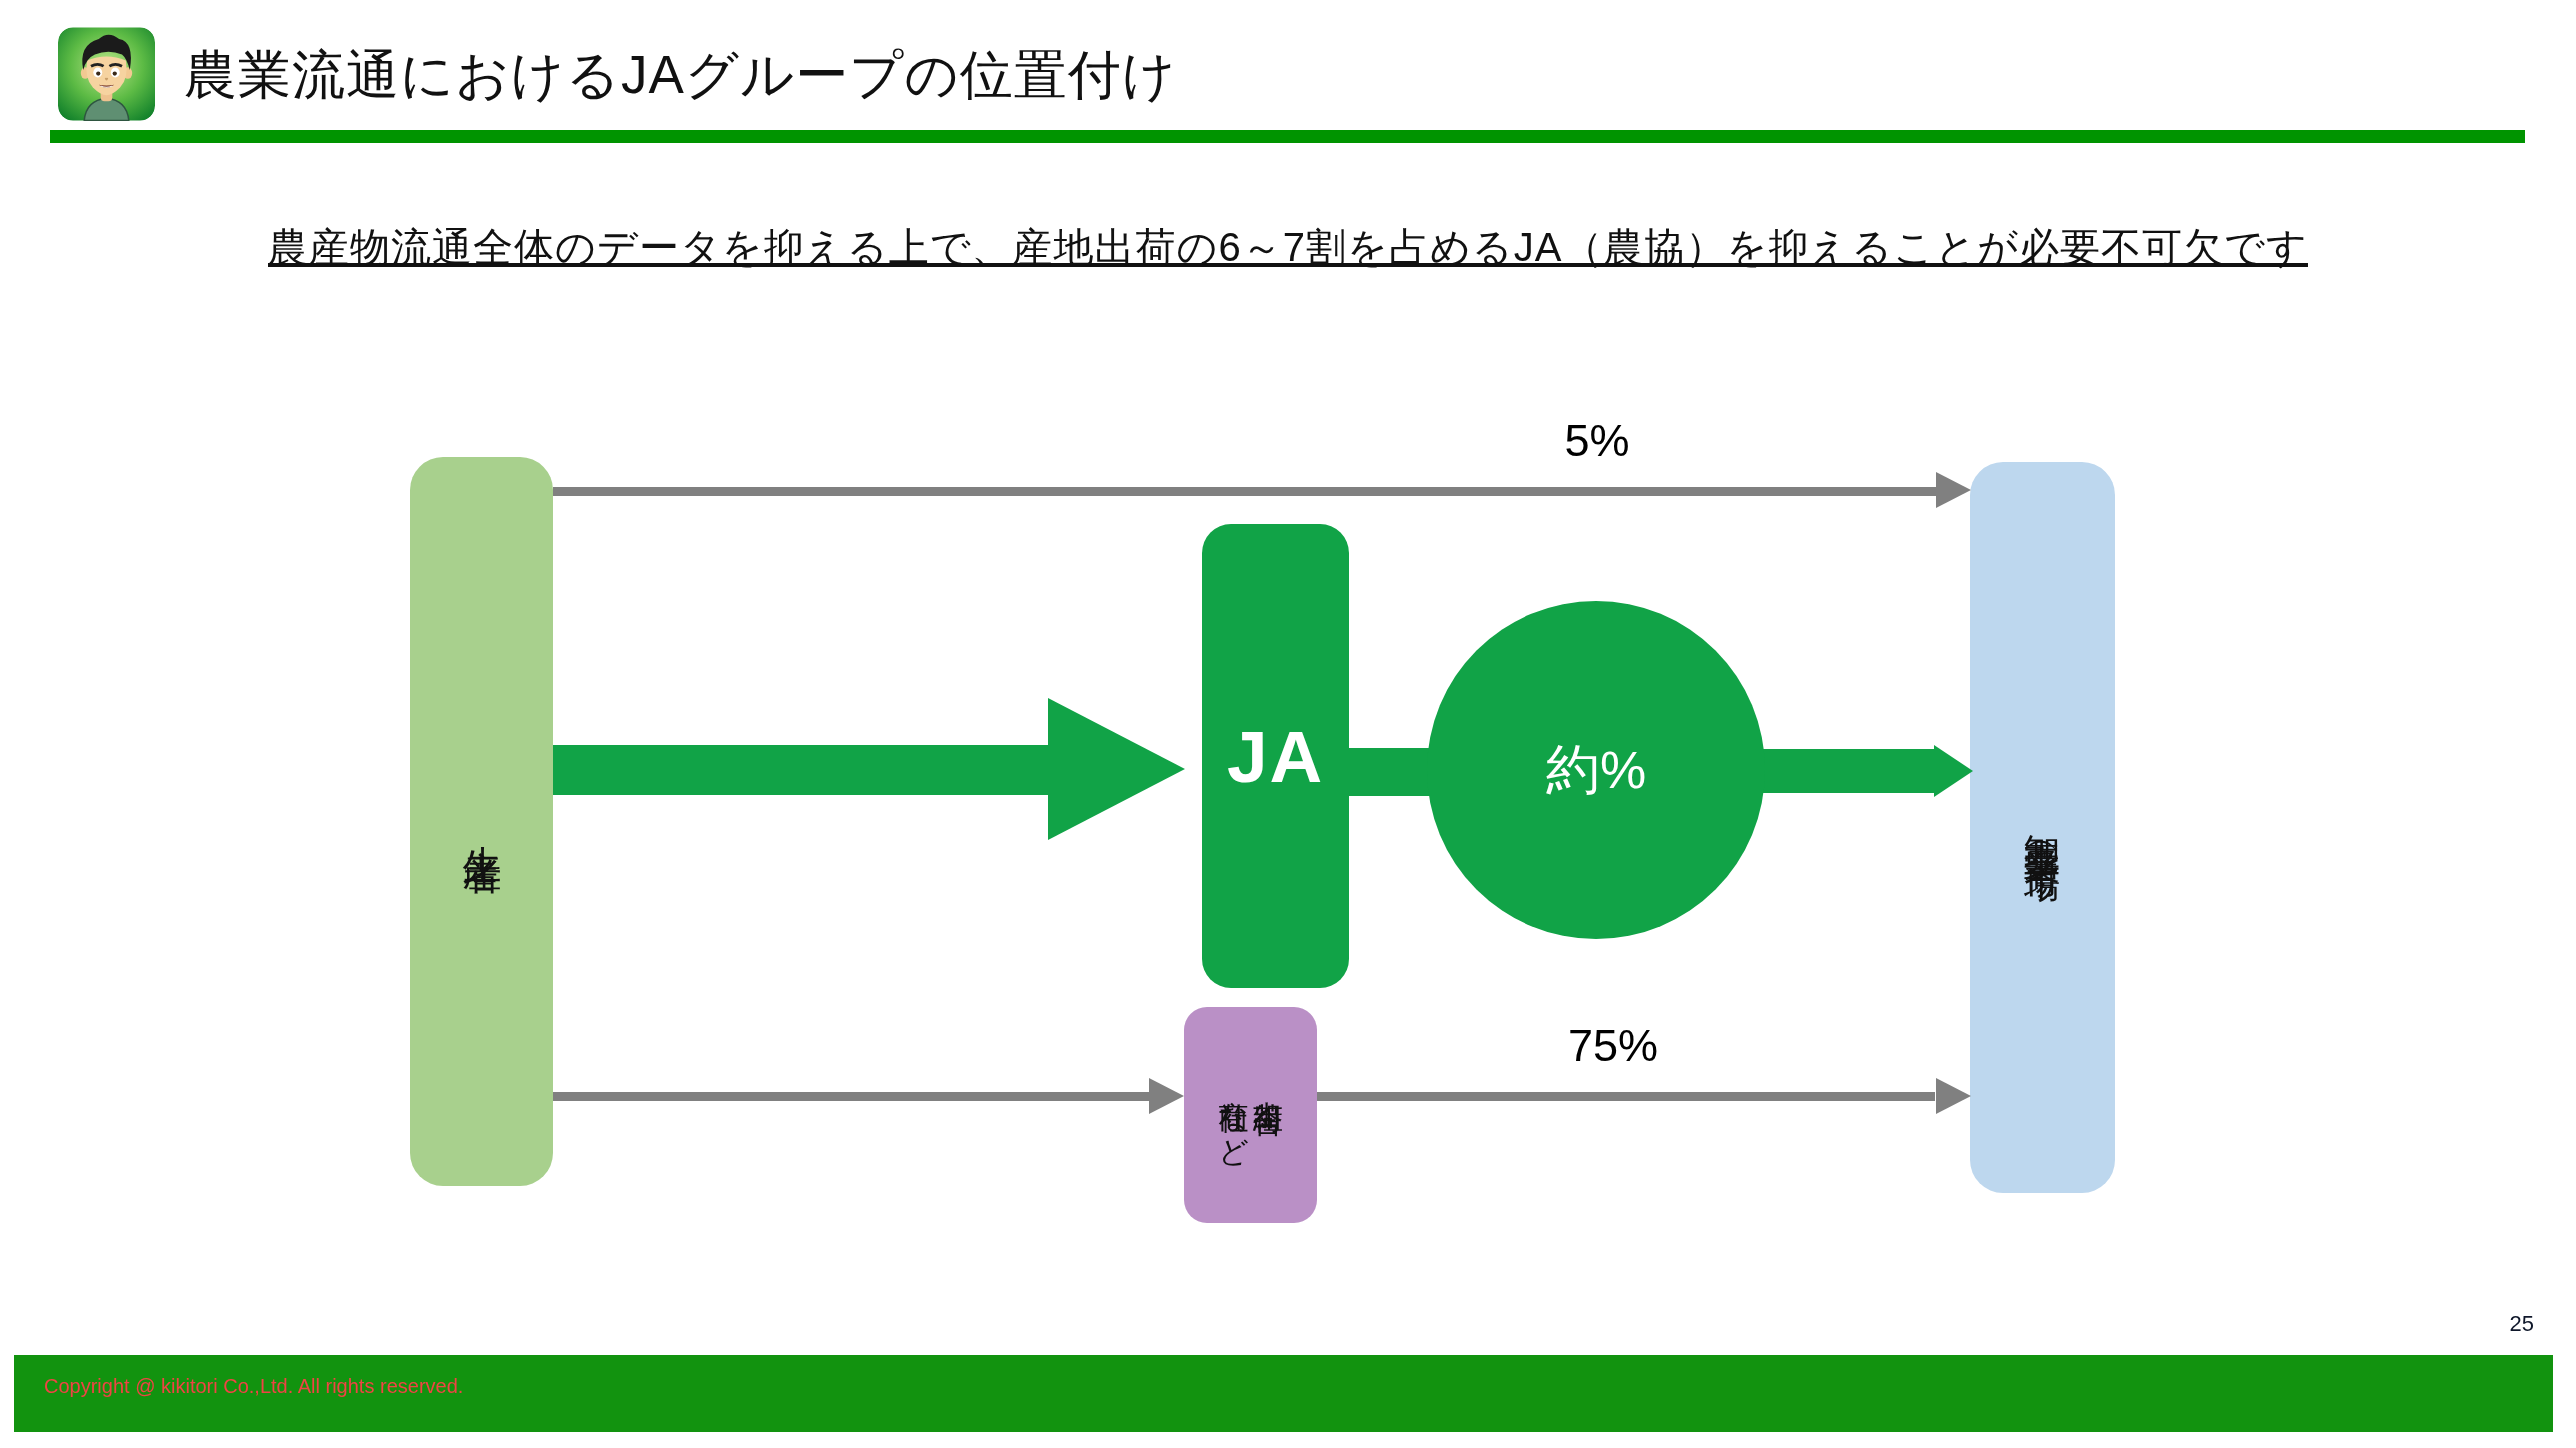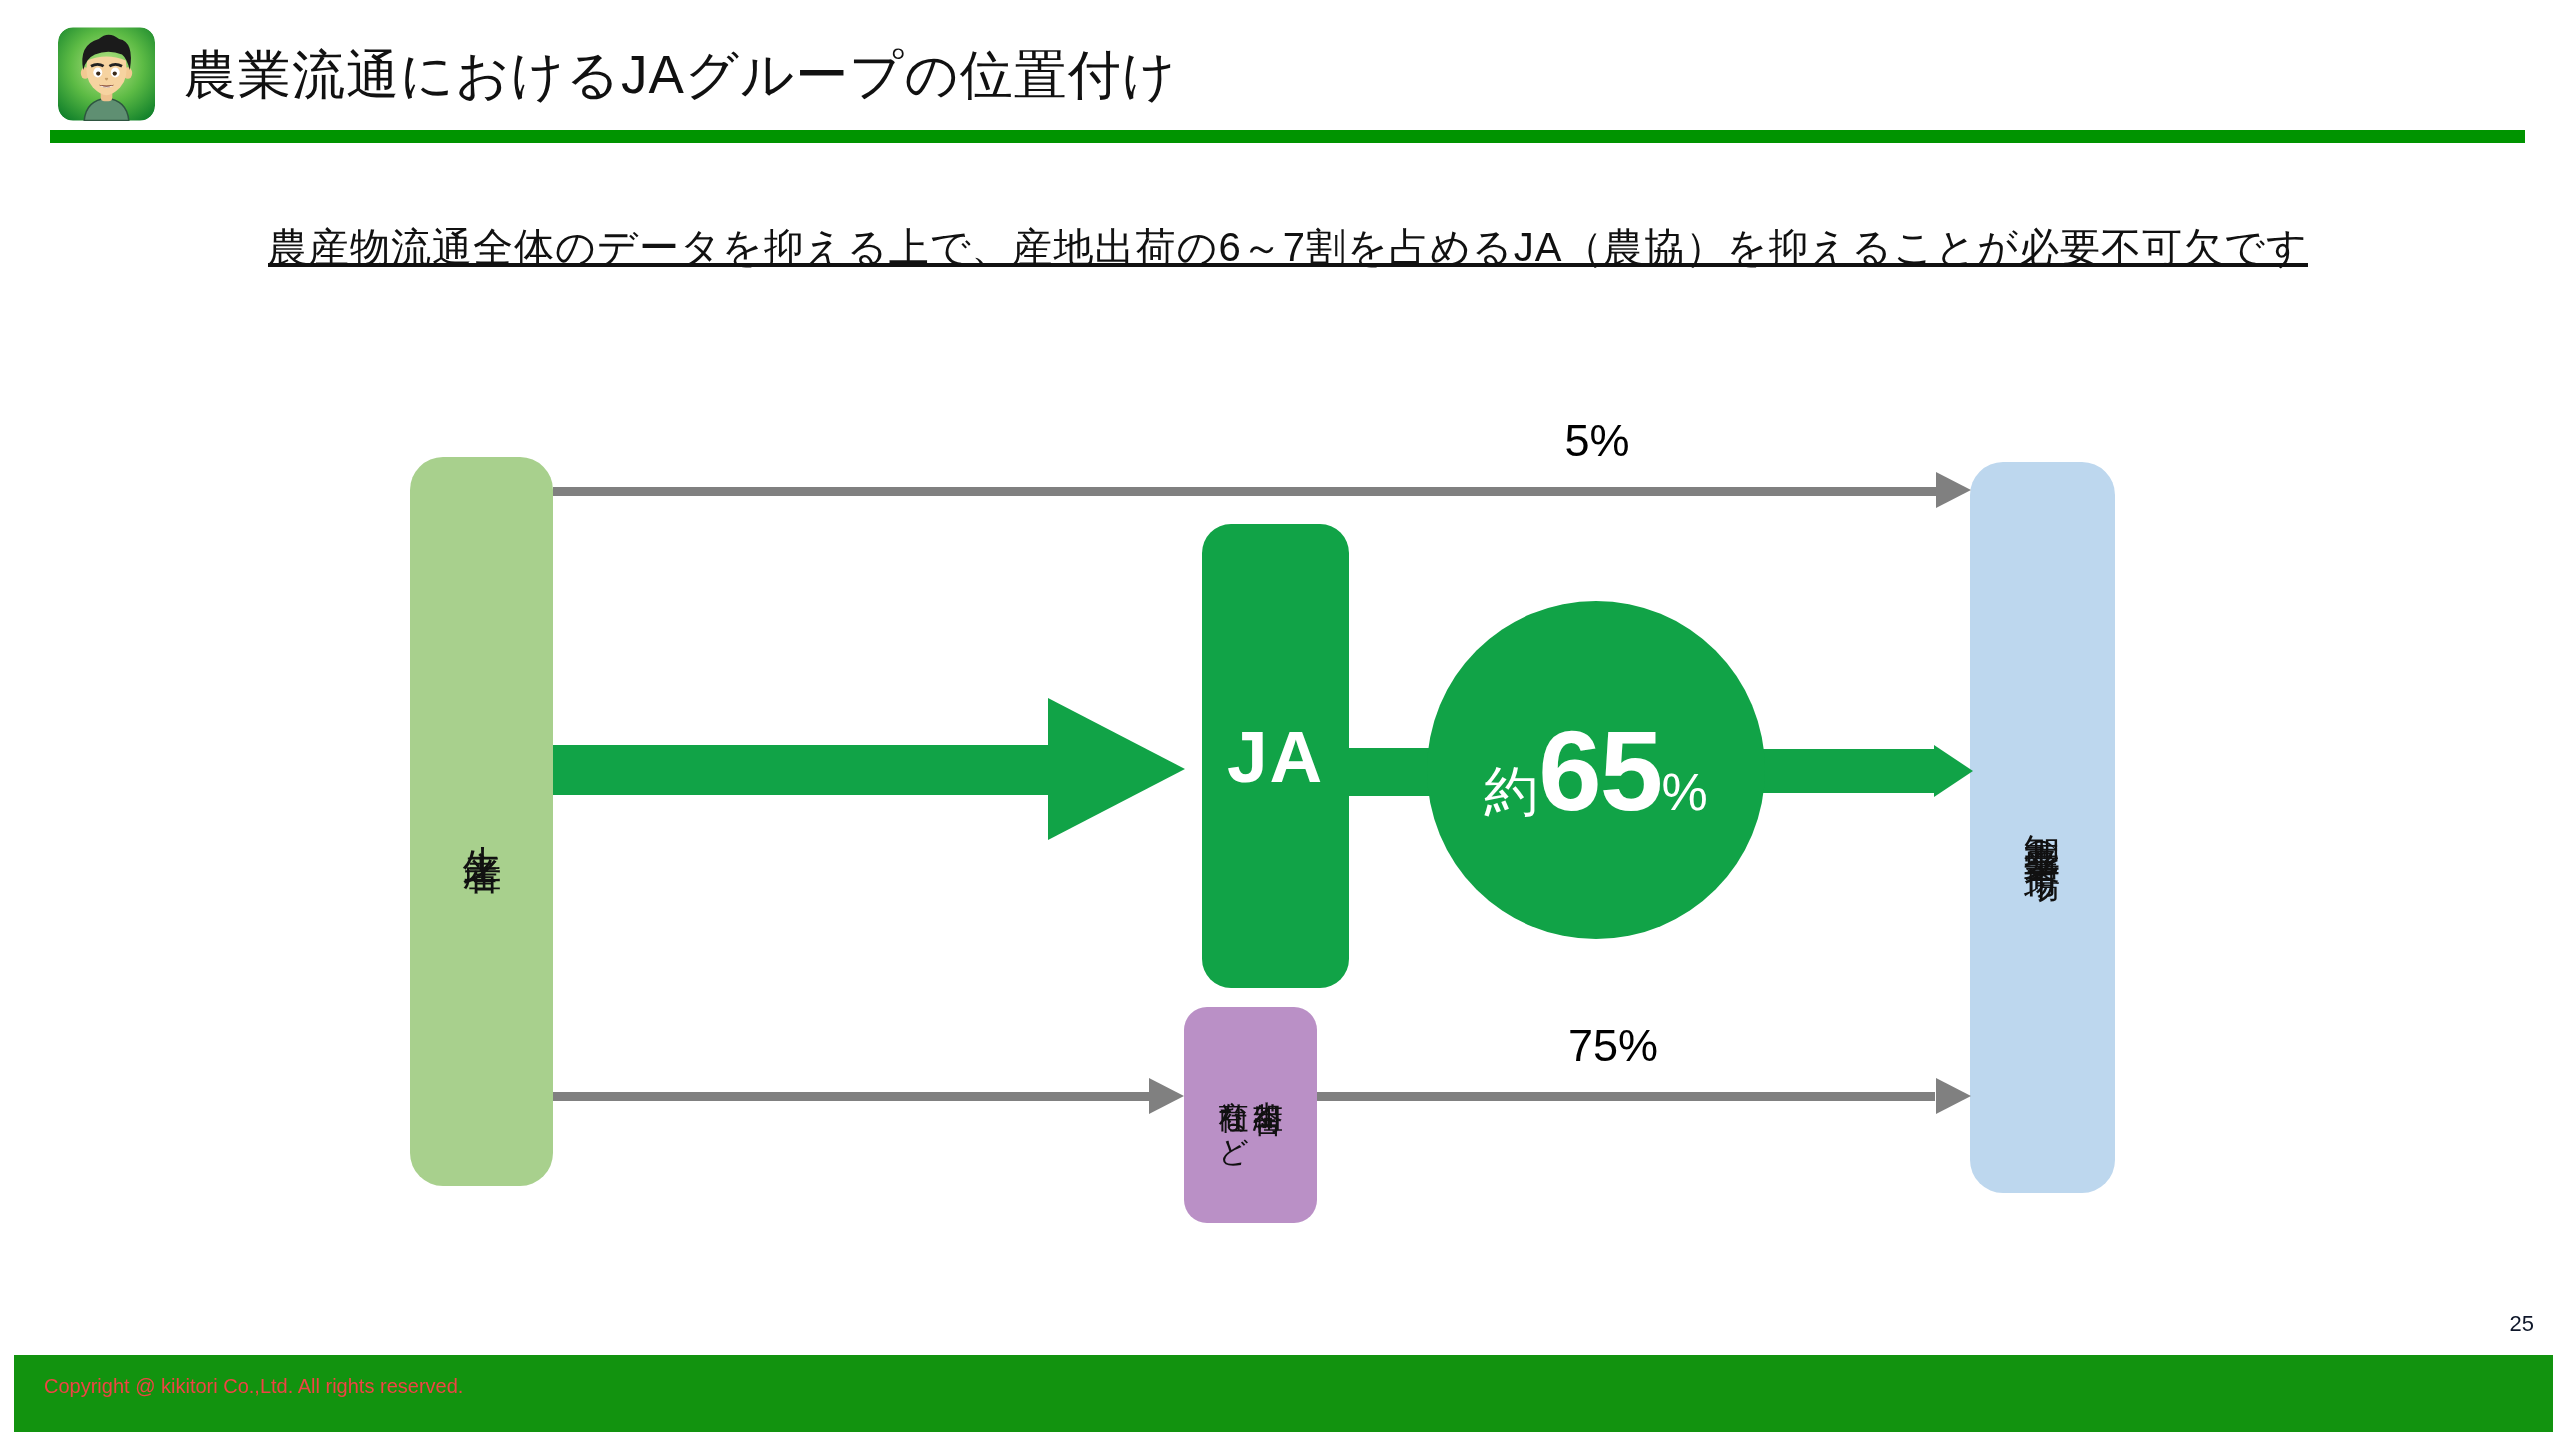--- a/index.html
+++ b/index.html
@@ -114,21 +114,20 @@
 
   <div class="abs gr flow-body"></div>
   <div class="abs flow-head"></div>
   <div class="abs vbox ja-box">
     <div class="label">JA</div>
   </div>
   <div class="abs gr conn1"></div>
   <div class="abs share-circle">
     <div class="inner">
       <span class="pre">約</span>
-        <span class="val">65</span>
         <span class="suf">%</span>
     </div>
   </div>
   <div class="abs gr conn2"></div>
   <div class="abs flow-out-head"></div>
 
   <div class="abs vbox group-box">
     <div class="vtext">出荷組合
 商社など</div>
   </div>

